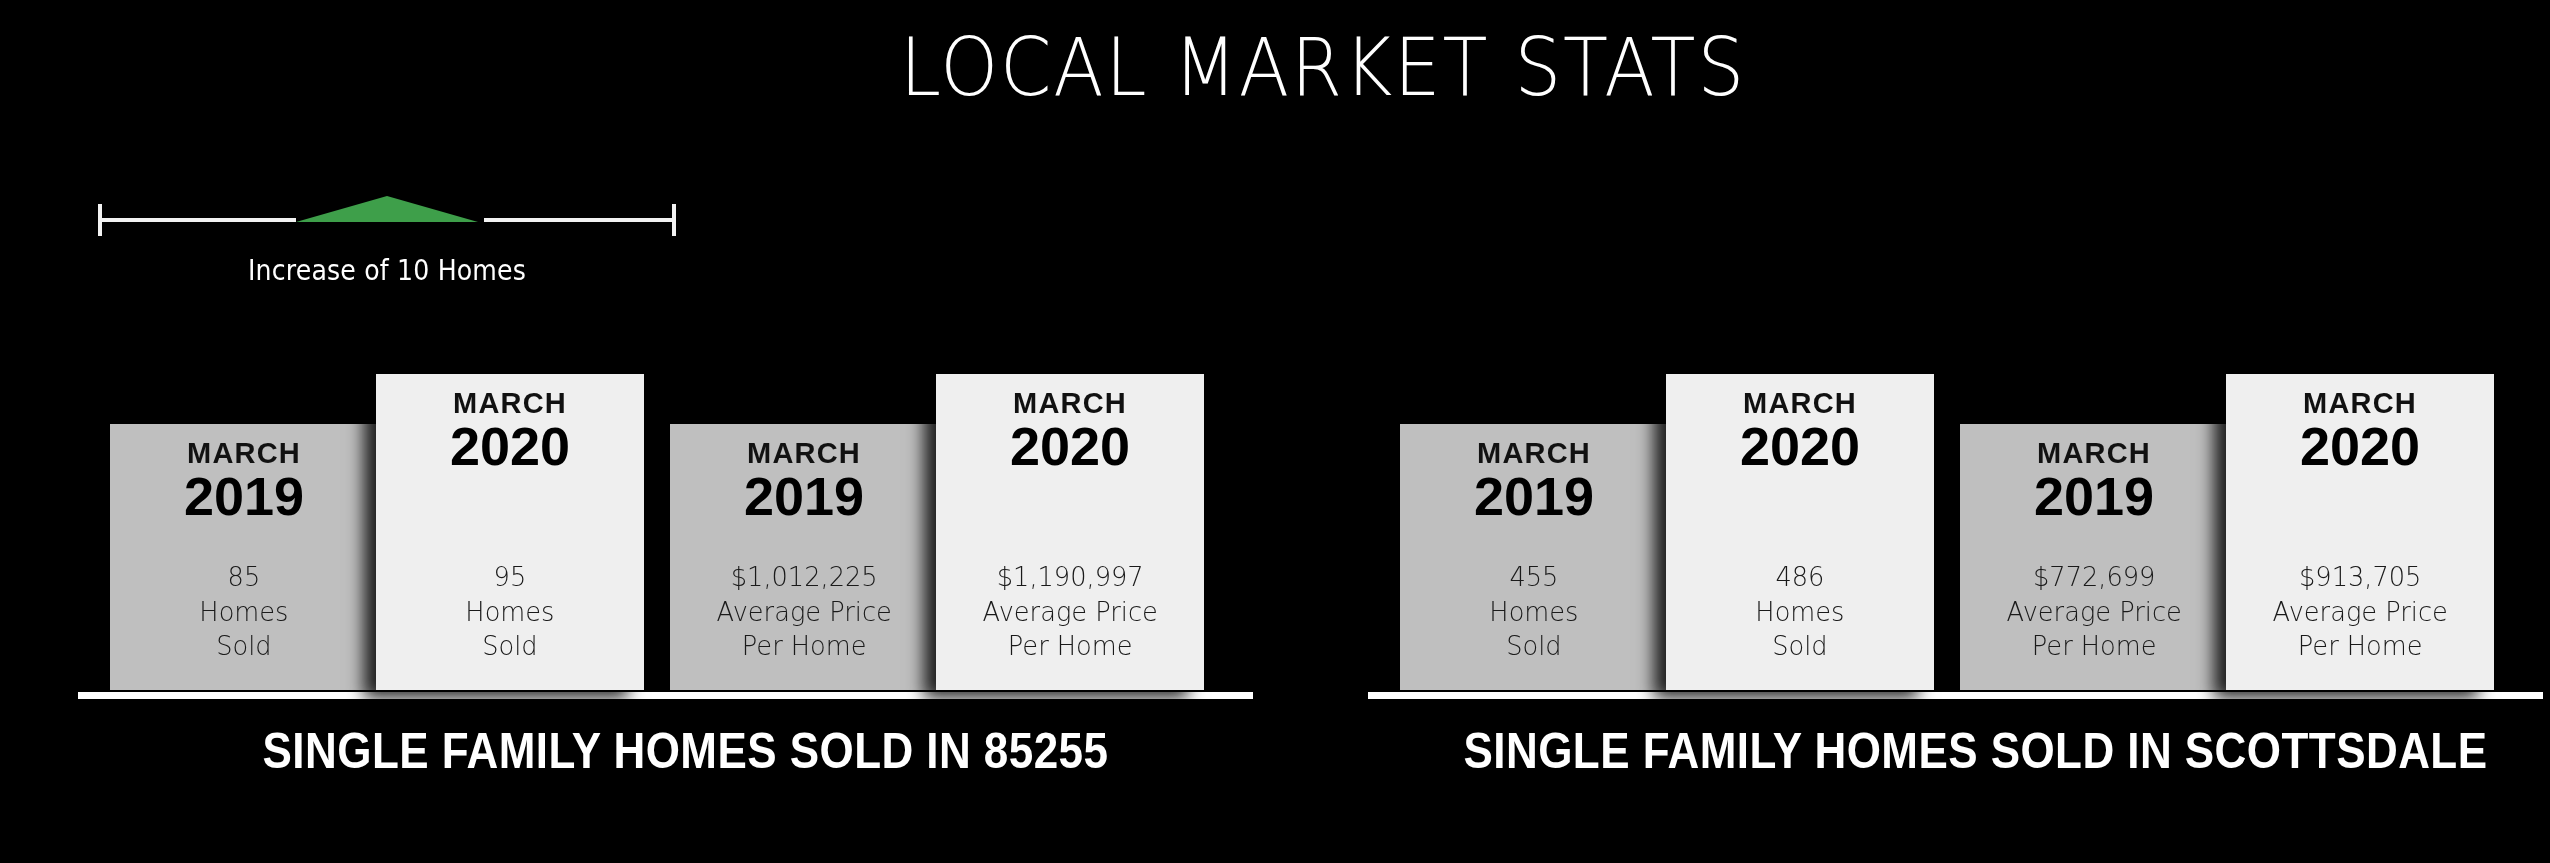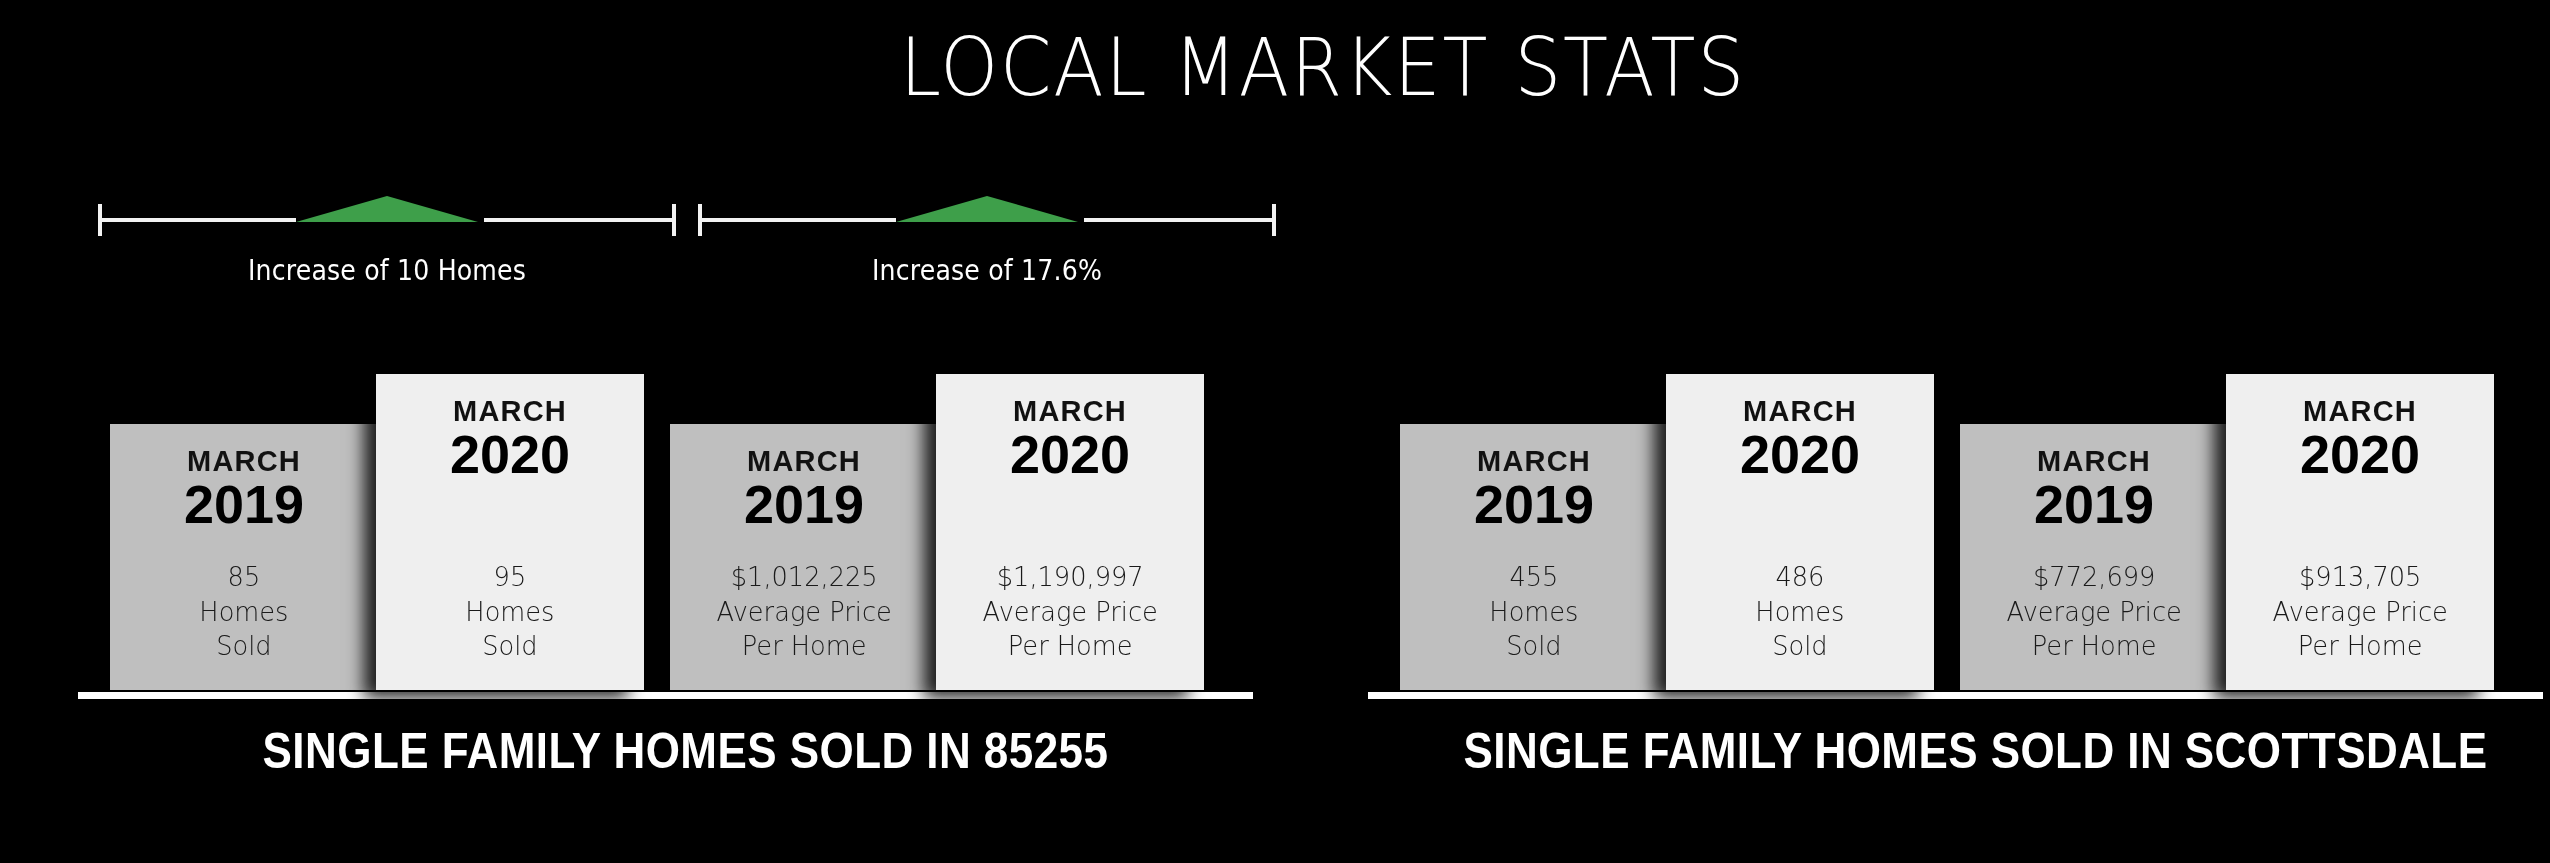--- a/index.html
+++ b/index.html
@@ -48,21 +48,21 @@
     color:#ffffff;font-family:"DejaVu Sans", sans-serif;
     font-weight:400;font-size:28px;letter-spacing:0.2px;
     transform:scaleX(0.90);transform-origin:center top;white-space:nowrap;
   }
 
   
   .cards{position:absolute;left:0;top:0;width:100%;height:863px;}
   .card{
     position:absolute;box-sizing:border-box;
     display:flex;flex-direction:column;align-items:center;
-    padding-top:22px;
+    padding-top:14px;
   }
   .card.gray{
     background:#bfbfbf;
     box-shadow:14px 10px 16px -2px rgba(0,0,0,0.85);
   }
   .card.white{
     background:#efefef;
     box-shadow:-14px 10px 16px -2px rgba(0,0,0,0.85);
     z-index:3;
   }
@@ -117,32 +117,20 @@
           <div class="rule rule-l" style="left:8px;width:196px;"></div>
           <svg class="chevron" style="left:204px;width:182px;height:26px;background:none;" viewBox="0 0 182 26" preserveAspectRatio="none">
             <polygon points="0,26 91,0 182,26" fill="#3e9f4a"></polygon>
           </svg>
           <div class="rule rule-r" style="right:8px;width:190px;"></div>
           <div class="cap cap-r"></div>
         </div>
         <div class="ind-label">Increase of 10 Homes</div>
       </div>
 
-      <div class="indicator ind-b">
-        <div class="ind-graphic">
-          <div class="cap cap-l"></div>
-          <div class="rule rule-l" style="left:8px;width:196px;"></div>
-          <svg class="chevron" style="left:204px;width:182px;height:26px;background:none;" viewBox="0 0 182 26" preserveAspectRatio="none">
-            <polygon points="0,26 91,0 182,26" fill="#3e9f4a"></polygon>
-          </svg>
-          <div class="rule rule-r" style="right:8px;width:190px;"></div>
-          <div class="cap cap-r"></div>
-        </div>
-        <div class="ind-label">Increase of 17.6%</div>
-      </div>
 
     </div>
 
     <div class="cards">
 
       <div class="card gray c1">
         <div class="month">MARCH</div>
         <div class="year">2019</div>
         <div class="detail">
           <span class="v">85</span>

